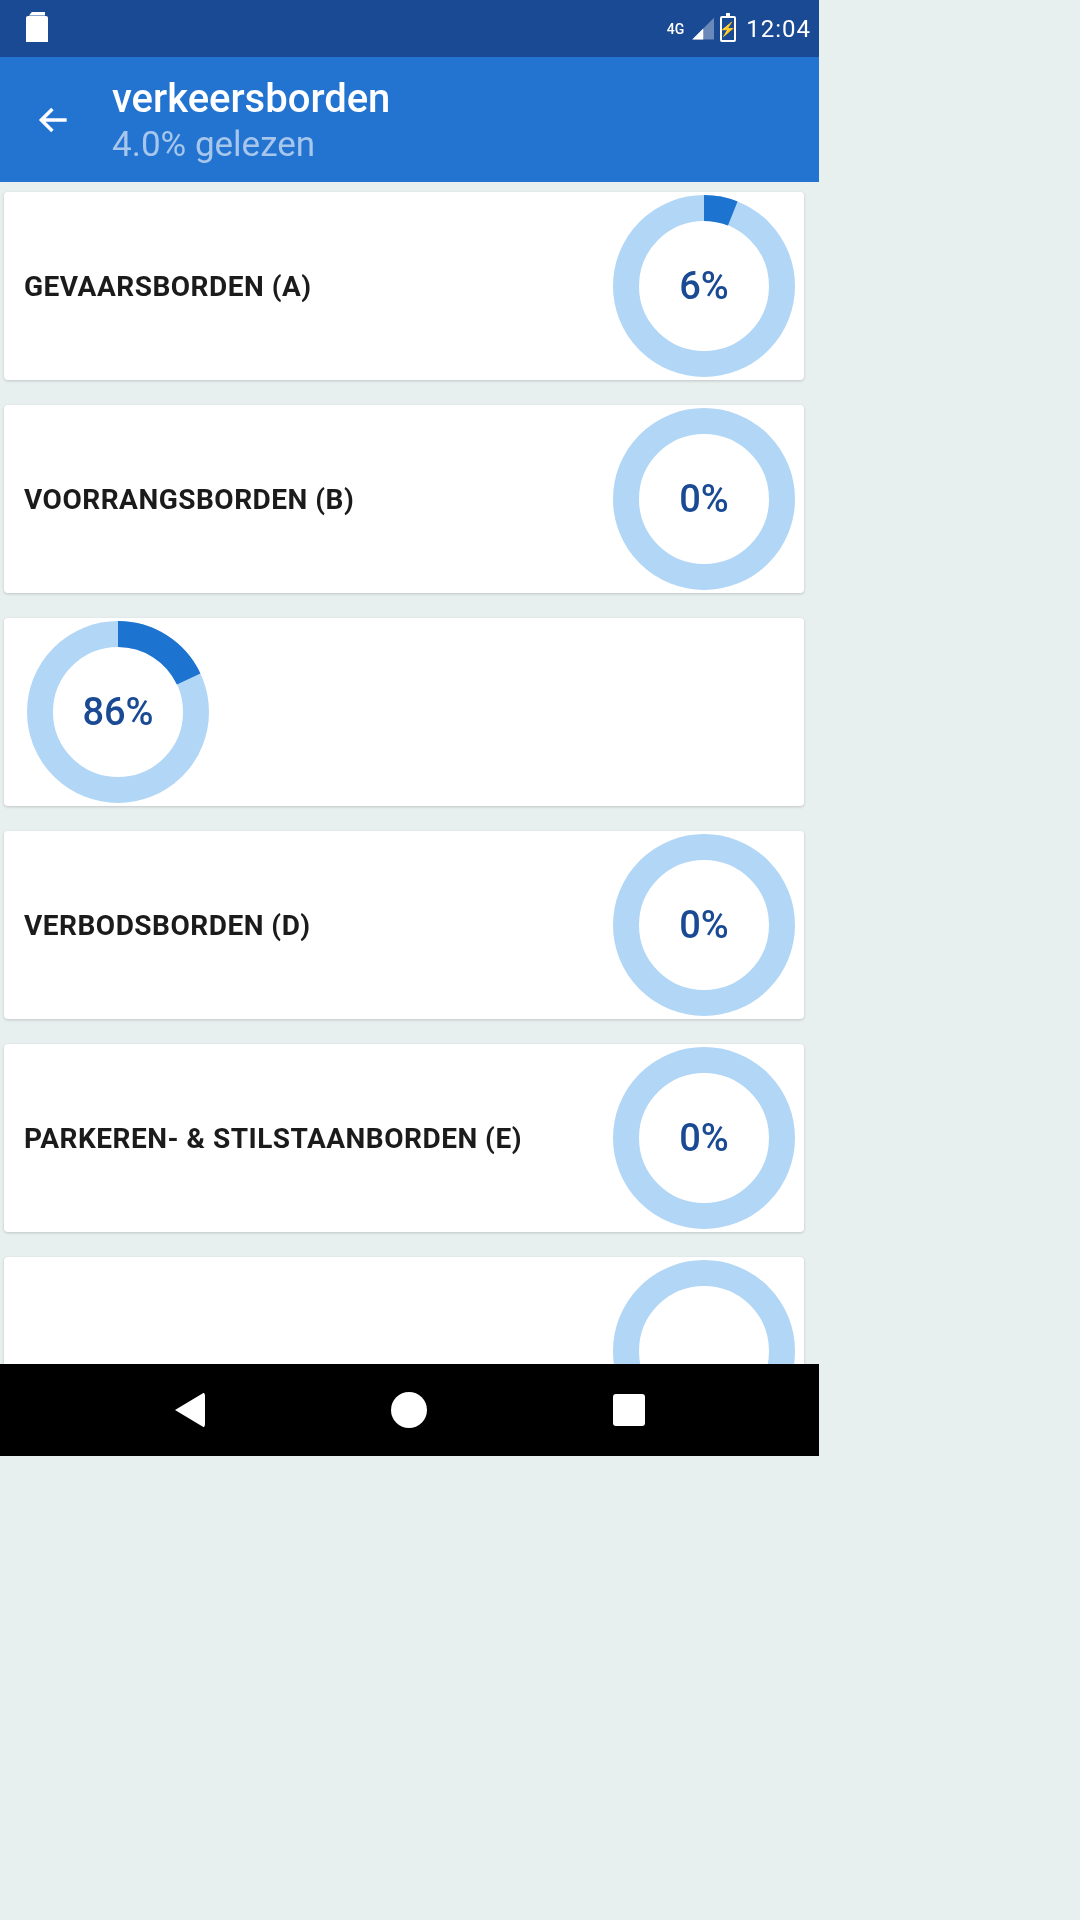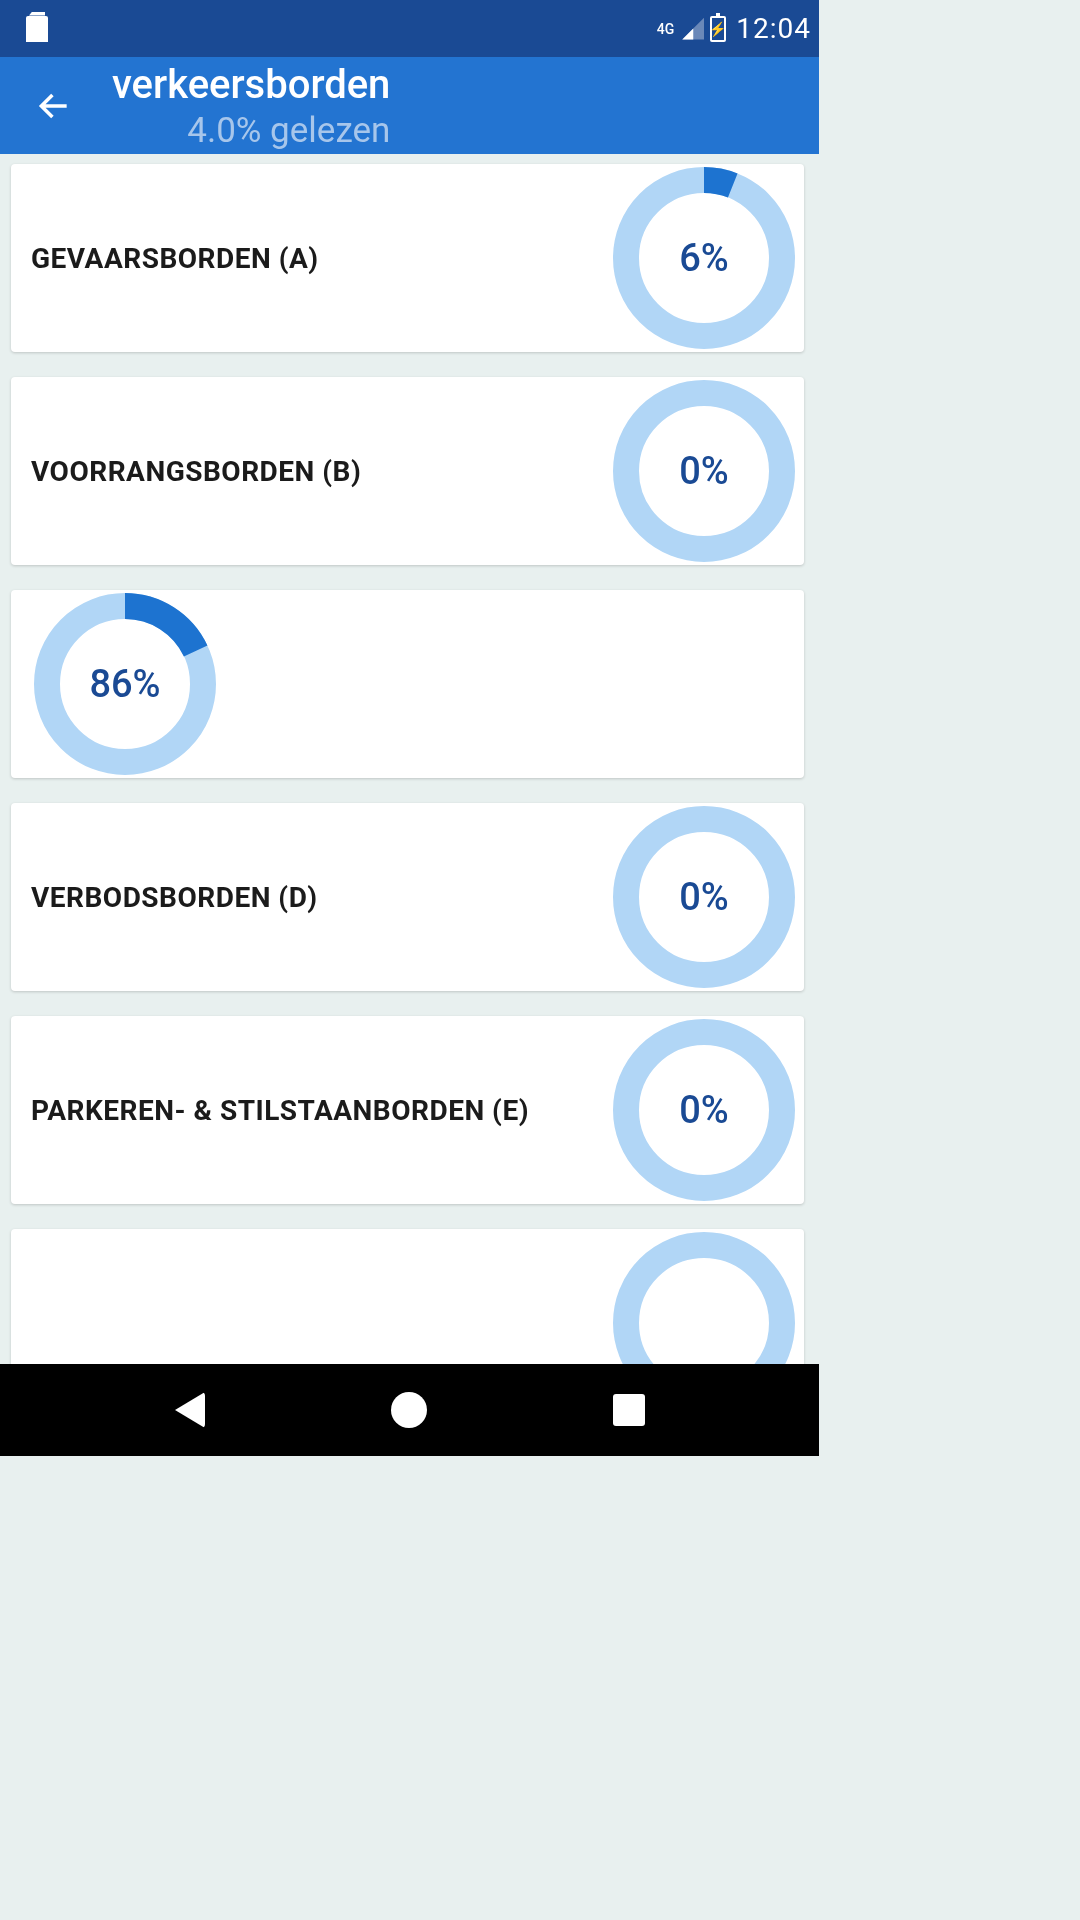--- a/index.html
+++ b/index.html
@@ -20,40 +20,39 @@
   .status-right { display: flex; align-items: center; gap: 6px; }
   .sd-icon { width: 22px; height: 26px; background: #fff; border-radius: 2px 2px 0 0; position: relative; }
   .sd-icon::before { content: ""; position: absolute; top: -4px; left: 3px; width: 16px; height: 4px; background: #fff; clip-path: polygon(0 100%, 20% 0, 100% 0, 100% 100%); }
   .sig-4g { font-size: 14px; font-weight: 500; margin-right: 2px; }
   .sig-tri { width: 22px; height: 22px; position: relative; }
   .sig-tri::before { content: ""; position: absolute; inset: 0; background: #6a88b8; clip-path: polygon(0 100%, 100% 0, 100% 100%); }
   .sig-tri::after { content: ""; position: absolute; inset: 0; background: #fff; clip-path: polygon(0 100%, 50% 50%, 50% 100%); }
   .batt { width: 16px; height: 26px; border: 2px solid #fff; border-radius: 2px; position: relative; display:flex;align-items:center;justify-content:center;}
   .batt::before { content: ""; position: absolute; top: -5px; left: 4px; width: 4px; height: 3px; background: #fff; }
   .batt-bolt { font-size: 14px; line-height: 1; }
-  .clock { font-size: 28px; font-weight: 400; letter-spacing: 1px; padding-left: 4px; }
+  .clock { font-size: 24px; font-weight: 400; letter-spacing: 1px; padding-left: 4px; }
 
   
   .app-bar {
-    height: 97px;
+    height: 125px;
     background: #2374d1;
     display: flex;
     align-items: center;
     padding: 0 18px;
     gap: 36px;
-    text-align: right;
   }
   .back-btn { width: 44px; height: 44px; display:flex; align-items:center; justify-content:center; color:#fff; flex-shrink:0; margin-left: 14px; }
   .back-btn svg { width: 38px; height: 38px; }
   .titles { display: flex; flex-direction: column; }
   .title { color: #fff; font-size: 40px; font-weight: 500; }
   .subtitle { color: #a7c6eb; font-size: 35px; margin-top: 2px; }
 
   
-  .content { flex: 1; overflow: hidden; padding: 10px 15px 0 11px; display: flex; flex-direction: column; gap: 25px; }
+  .content { flex: 1; overflow: hidden; padding: 10px 15px 0 4px; display: flex; flex-direction: column; gap: 25px; }
   .card {
     background: #fff;
     border-radius: 4px;
     box-shadow: 0 1px 3px rgba(0,0,0,0.18);
     height: 200px;
     display: flex;
     align-items: center;
     justify-content: space-between;
     padding: 0 6px 0 20px;
   }

